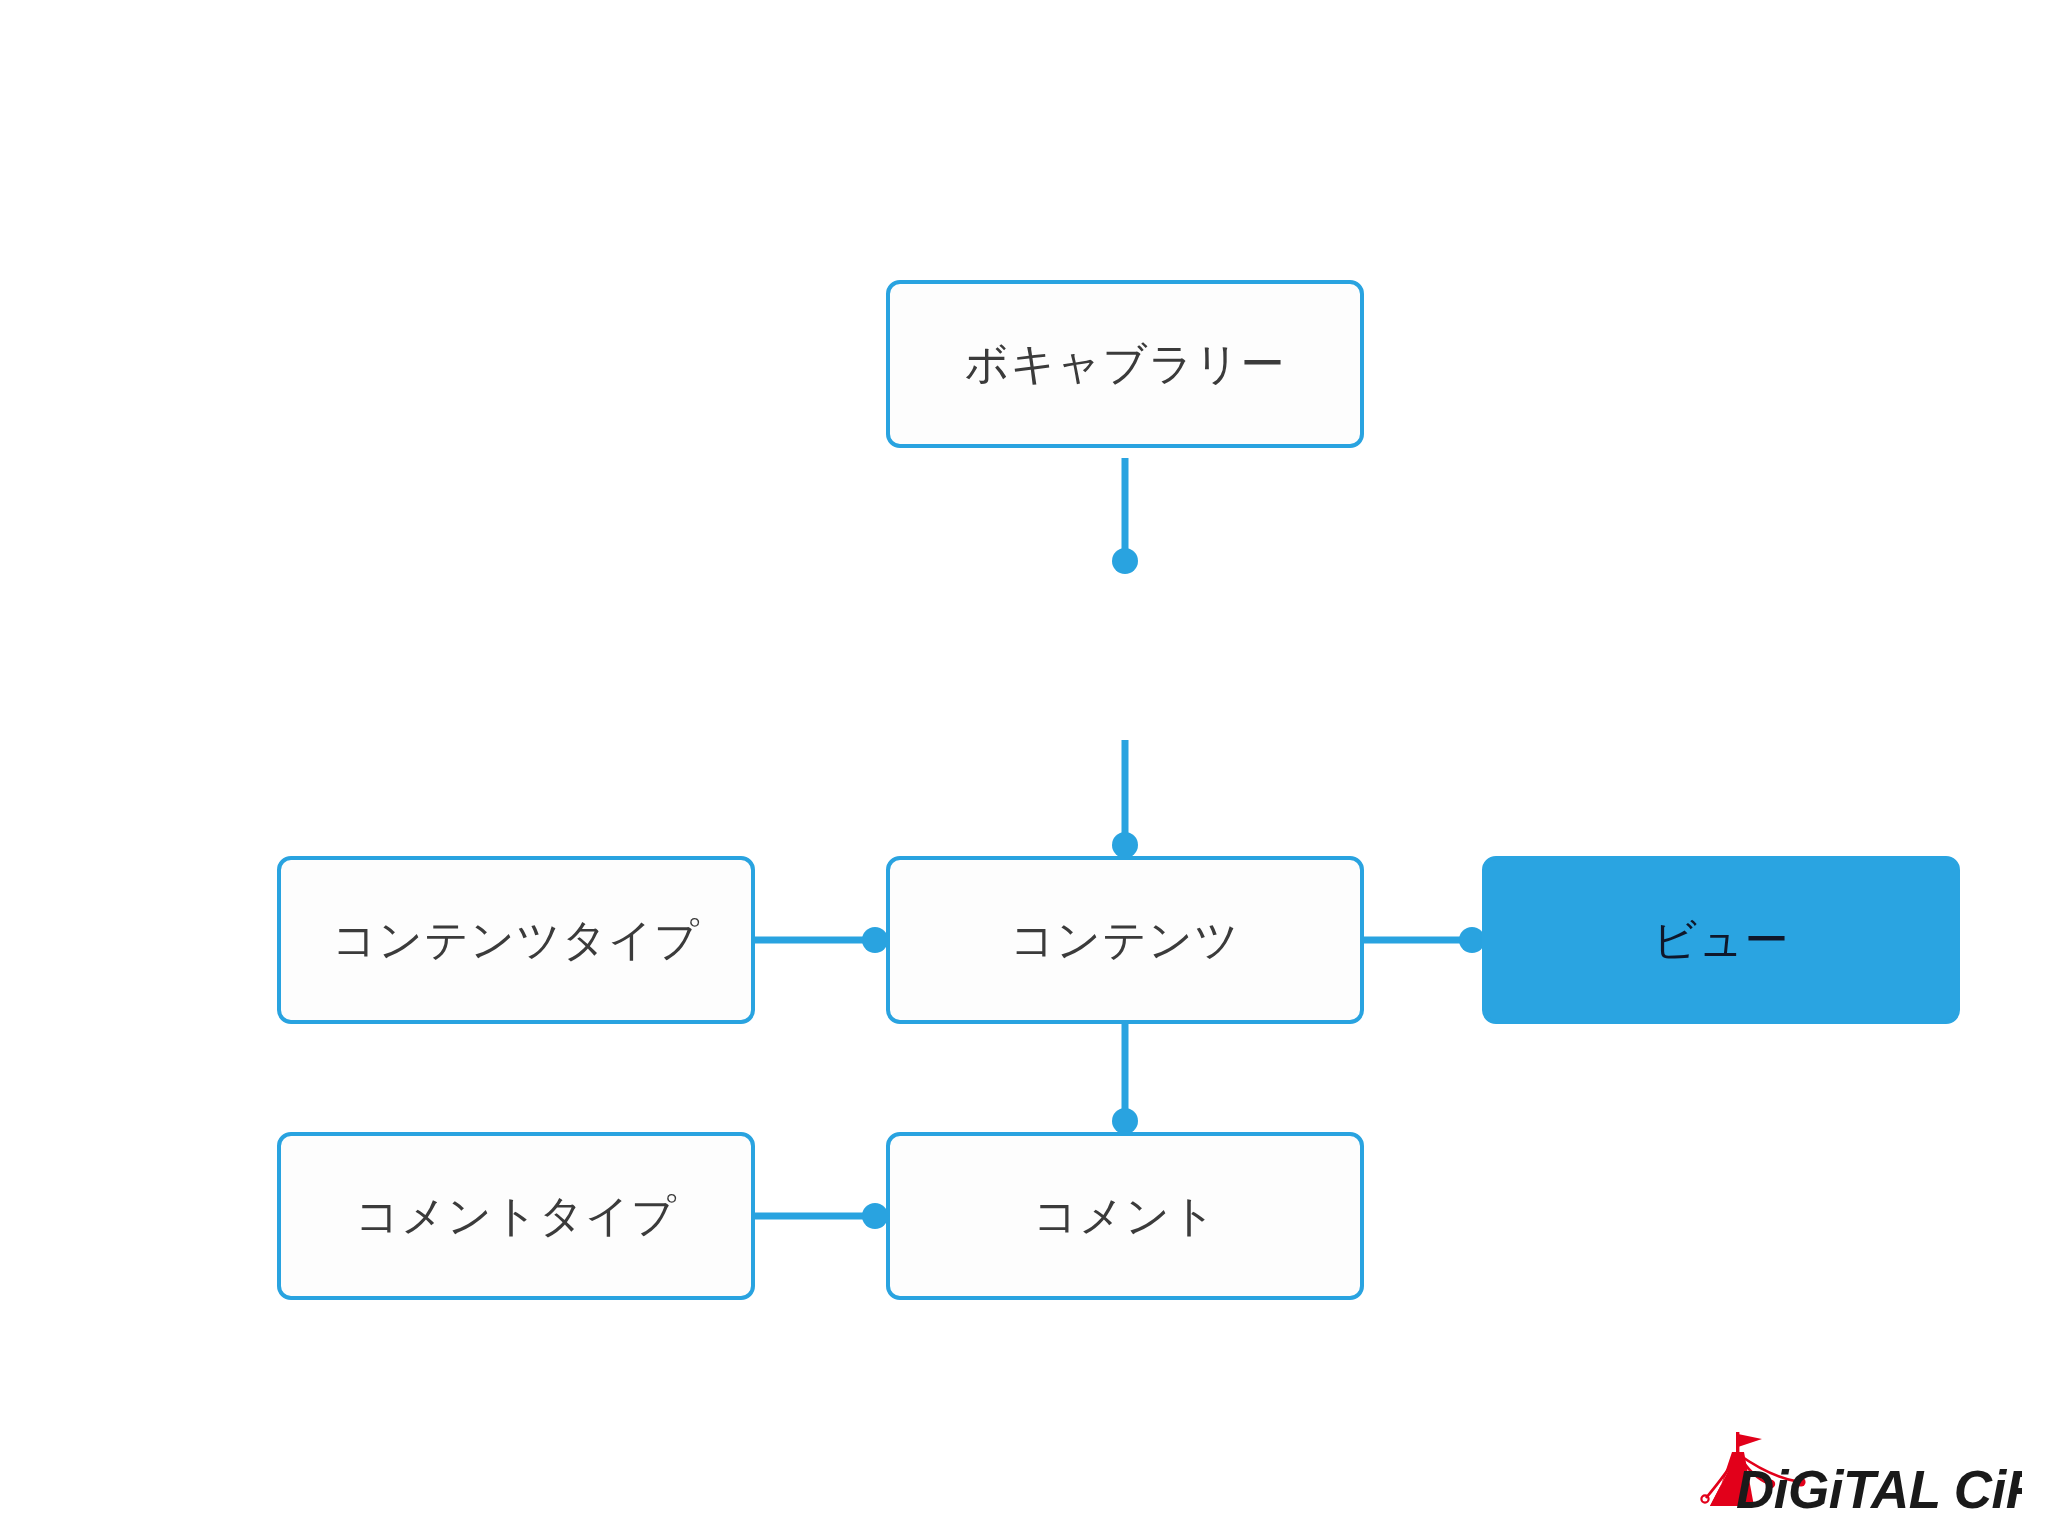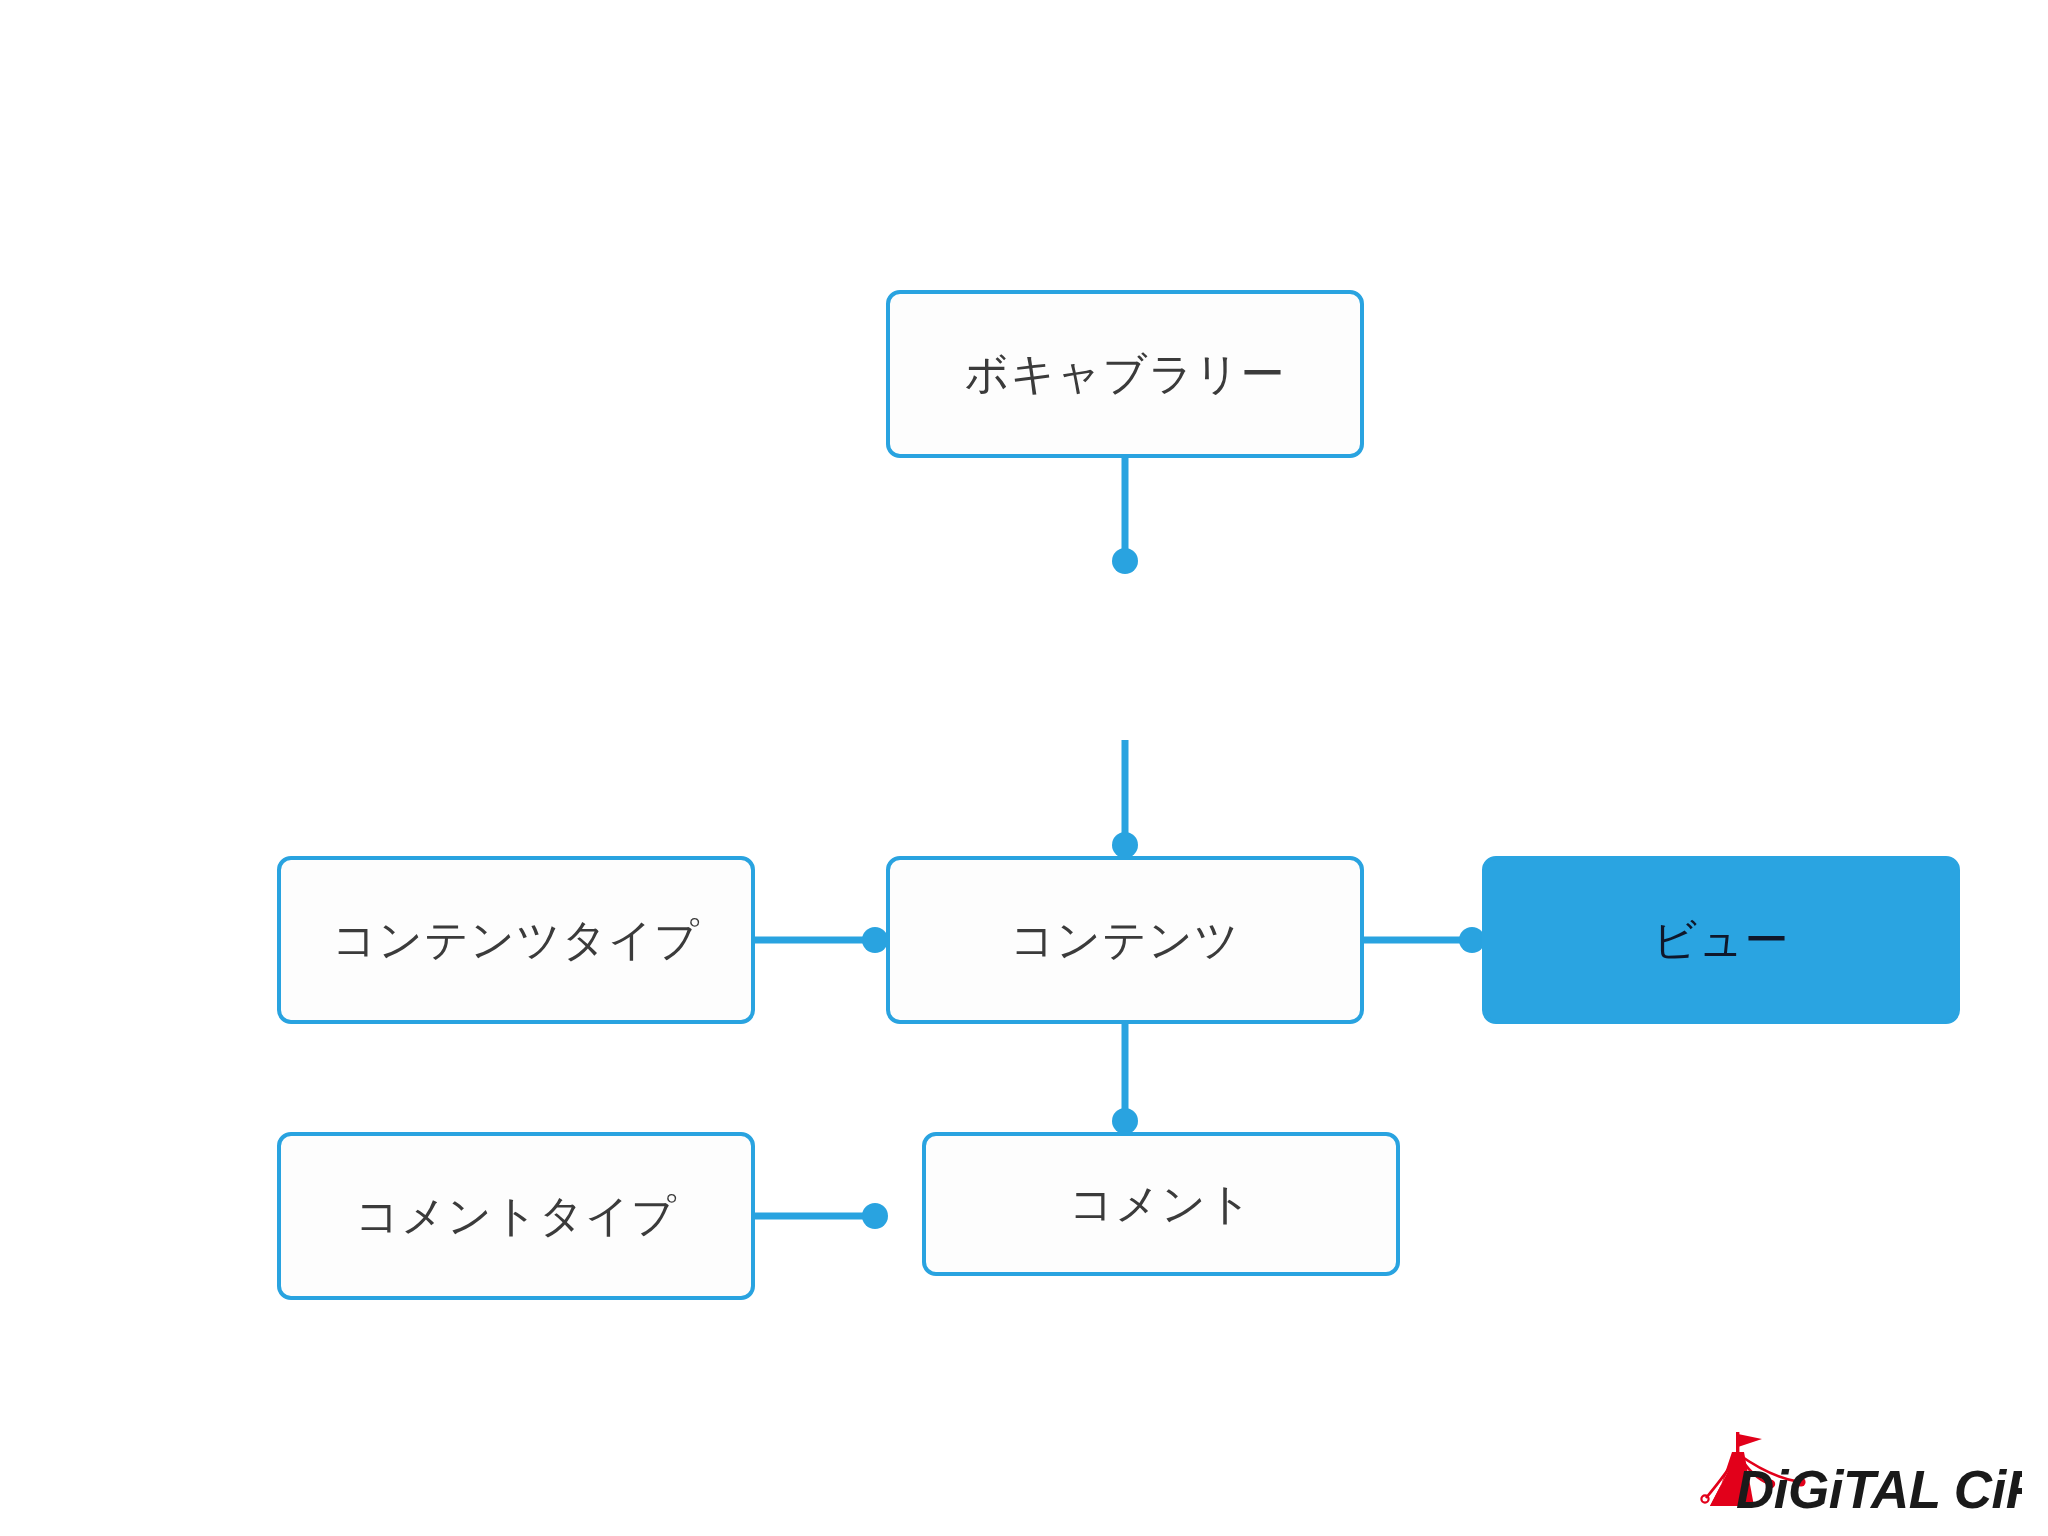--- a/index.html
+++ b/index.html
@@ -54,27 +54,27 @@
   .node-label {
     font-size: 44px;
     font-weight: 400;
     line-height: 1.2;
     white-space: nowrap;
   }
   .node.outline .node-label { color: #3b3b3b; }
   .node.filled  .node-label { color: #0f172a; }
 
   
-  #node-vocabulary   { left: 886px;  top: 290px;  width: 478px; height: 168px; }
+  #node-vocabulary   { left: 886px;  top: 280px;  width: 478px; height: 168px; }
   #node-term         { left: 886px;  top: 572px;  width: 478px; height: 168px; }
   #node-content-type { left: 277px;  top: 856px;  width: 478px; height: 168px; }
   #node-content      { left: 886px;  top: 856px;  width: 478px; height: 168px; }
   #node-view         { left: 1482px; top: 856px;  width: 478px; height: 168px; }
   #node-comment-type { left: 277px;  top: 1132px; width: 478px; height: 168px; }
-  #node-comment      { left: 886px;  top: 1132px; width: 478px; height: 144px; margin-left: 36px; }
+  #node-comment      { left: 886px;  top: 1132px; width: 478px; height: 168px; }
 
   
   #brand-logo {
     position: absolute;
     left: 1700px;
     top: 1422px;
     width: 322px;
     height: 96px;
   }
   #brand-logo svg { display: block; }

